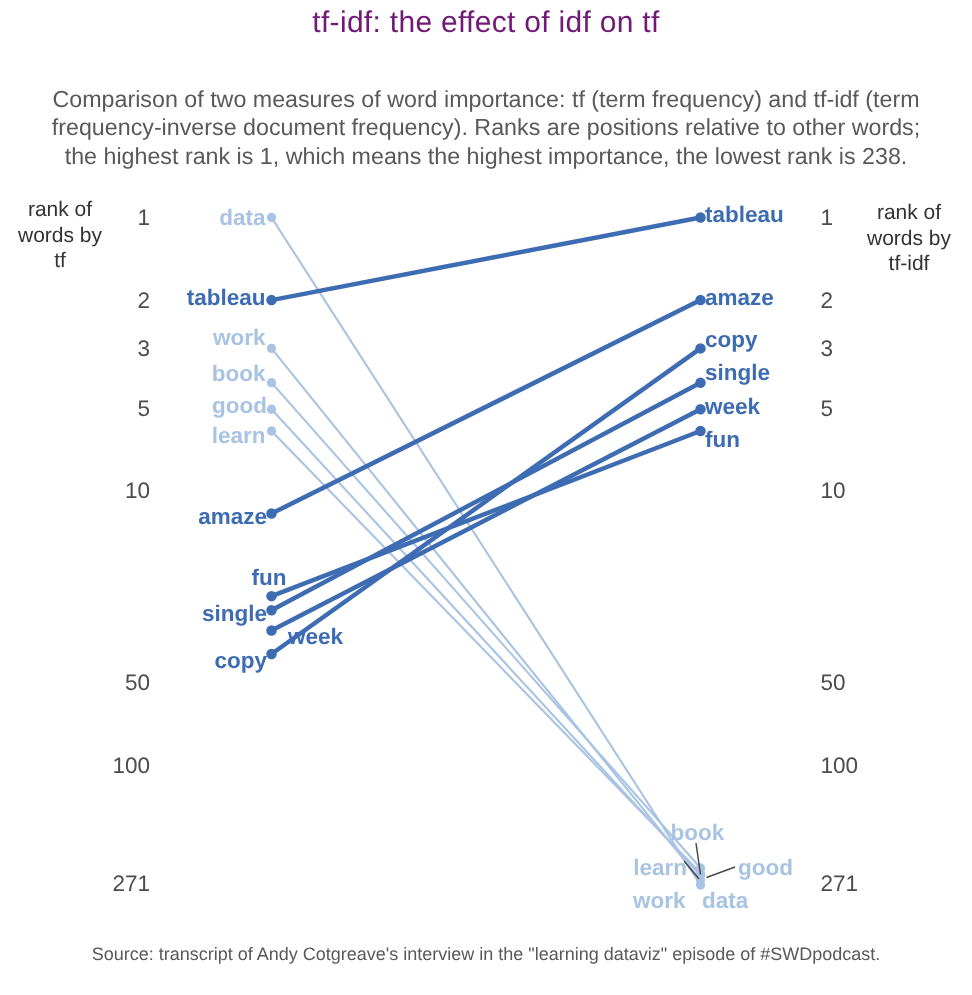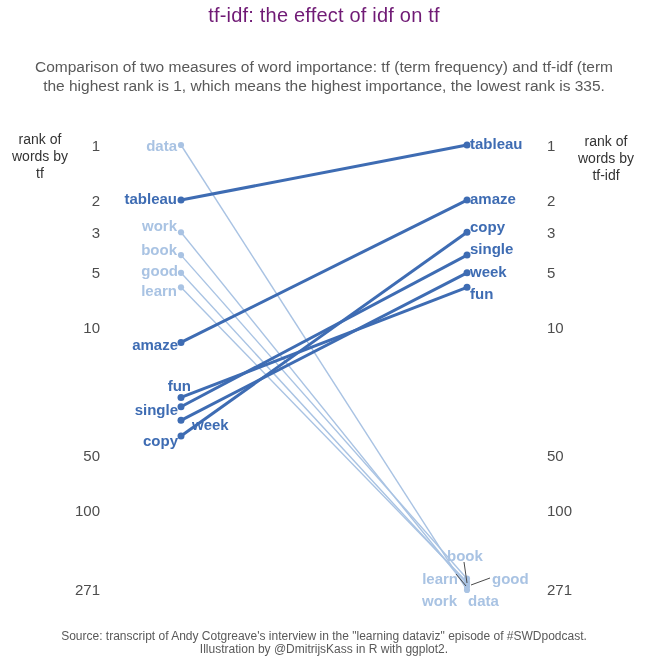--- a/index.html
+++ b/index.html
@@ -38,21 +38,22 @@
 </style>
 </head>
 <body>
 
 <div class="page">
 
   <div class="chart-title">tf-idf: the effect of idf on tf</div>
 
   <div class="chart-subtitle">
     <div>Comparison of two measures of word importance: tf (term frequency) and tf-idf (term</div>
-    <div>the highest rank is 1, which means the highest importance, the lowest rank is 335.</div>
+    <div>frequency-inverse document frequency). Ranks are positions relative to other words;</div>
+    <div>the highest rank is 1, which means the highest importance, the lowest rank is 238.</div>
   </div>
 
   <div class="axis-title left">
     <div>rank of</div>
     <div>words by</div>
     <div>tf</div>
   </div>
 
   <div class="axis-title right">
     <div>rank of</div>
@@ -119,21 +120,20 @@
       <div class="word-label" style="color: rgb(62, 108, 179); top: 399.5px; right: 470px;">single</div>
       <div class="word-label" style="color: rgb(62, 108, 179); top: 238.5px; left: 470px;">single</div>
       <div class="word-label" style="color: rgb(62, 108, 179); top: 414.5px; left: 192px;">week</div>
       <div class="word-label" style="color: rgb(62, 108, 179); top: 261.5px; left: 470px;">week</div>
       <div class="word-label" style="color: rgb(62, 108, 179); top: 430.5px; right: 470px;">copy</div>
       <div class="word-label" style="color: rgb(62, 108, 179); top: 216.5px; left: 470px;">copy</div>
     </div>
 
   <div class="chart-caption">
     <div>Source: transcript of Andy Cotgreave's interview in the "learning dataviz" episode of #SWDpodcast.</div>
-    <div>Illustration by @DmitrijsKass in R with ggplot2.</div>
   </div>
 
 <div class="tick-label left" style="top: 135.5px;">1</div>
     <div class="tick-label left" style="top: 190.558px;">2</div>
     <div class="tick-label left" style="top: 222.765px;">3</div>
     <div class="tick-label left" style="top: 263.342px;">5</div>
     <div class="tick-label left" style="top: 318.4px;">10</div>
     <div class="tick-label left" style="top: 446.242px;">50</div>
     <div class="tick-label left" style="top: 501.3px;">100</div>
     <div class="tick-label left" style="top: 580.49px;">271</div>

